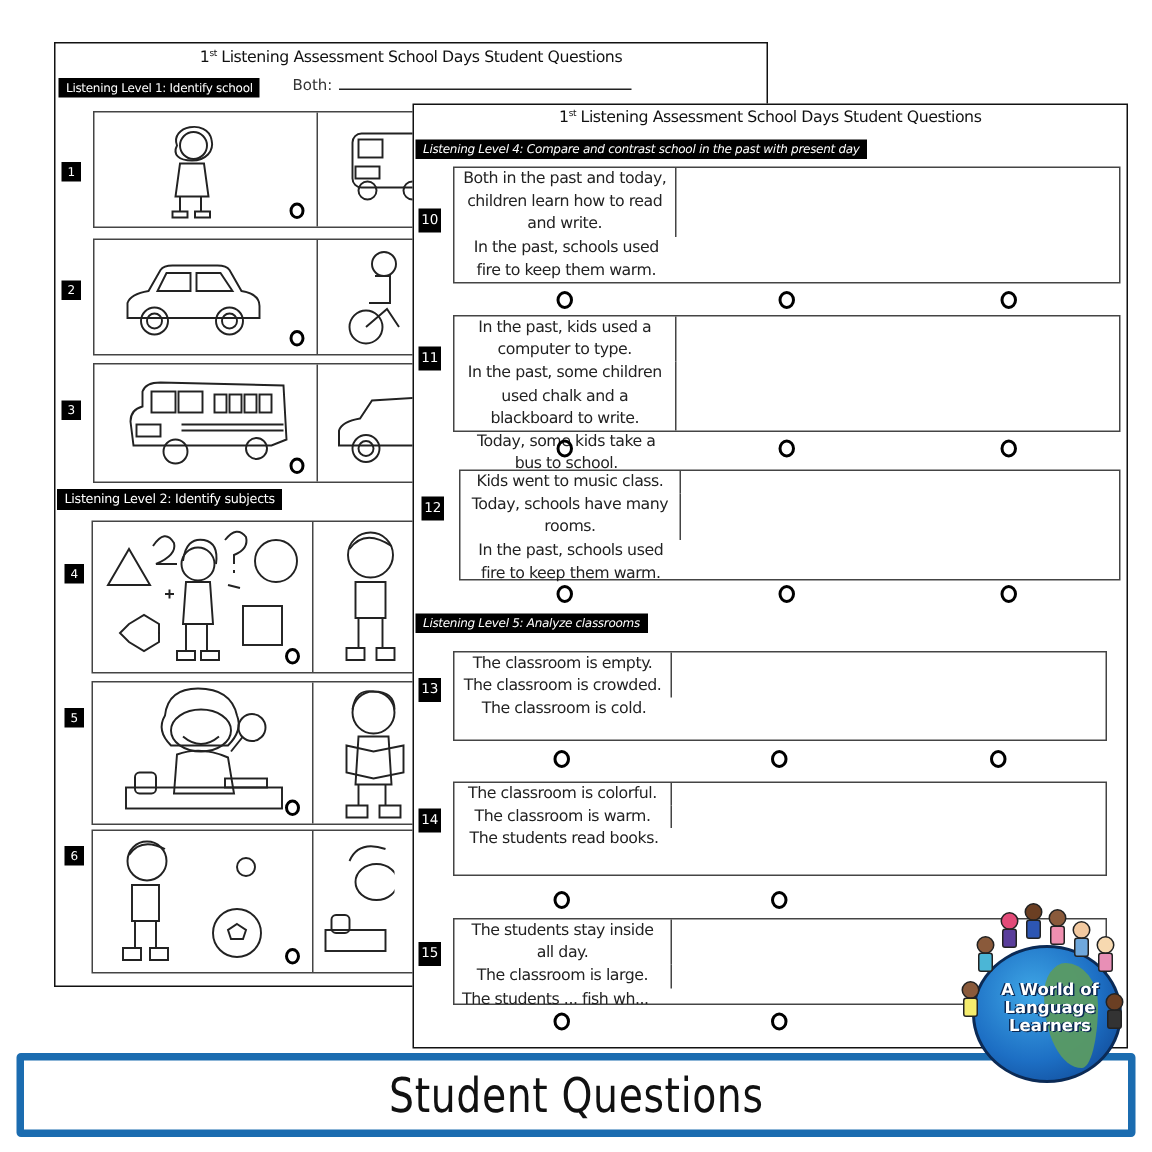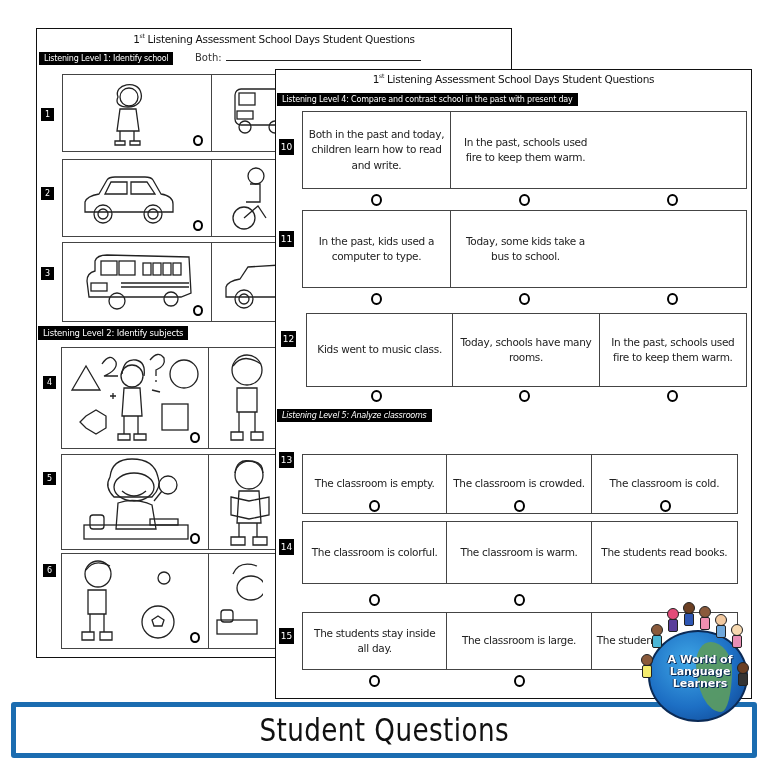--- a/index.html
+++ b/index.html
@@ -20,21 +20,21 @@
   .name-line .line { display: inline-block; width: 195px; border-bottom: 1px solid #222; height: 8px; margin-left: 4px; }
 
   .qnum { position: absolute; background: #000; color: #fff; font-size: 8px; width: 13px; height: 13px; line-height: 13px; text-align: center; }
   .qnum.lg { width: 15px; height: 16px; line-height: 16px; font-size: 9px; }
 
   .img-row { position: absolute; display: flex; border: 1.5px solid #444; }
   .img-cell { position: relative; border-right: 1.5px solid #444; overflow: hidden; }
   .img-cell:last-child { border-right: none; }
   .bubble-sm { position: absolute; width: 10px; height: 11px; border: 2px solid #000; border-radius: 50%; right: 8px; bottom: 5px; }
 
-  .text-row { position: absolute; display: flex; border: 1.5px solid #444; }
+  .text-row { position: absolute; display: flex; border: 1.5px solid #444; flex-direction: column; }
   .text-cell { display: flex; align-items: center; justify-content: center; text-align: center; font-size: 10.5px; line-height: 1.45; color: #222; border-right: 1.5px solid #444; padding: 0 5px; letter-spacing: -0.3px; }
   .text-cell:last-child { border-right: none; }
 
   .bubble-row { position: absolute; display: flex; }
   .bubble-slot { display: flex; justify-content: center; }
   .bubble { width: 11px; height: 12px; border: 2px solid #000; border-radius: 50%; }
 
   svg.art { position: absolute; }
   .art path, .art circle, .art rect, .art polygon, .art ellipse, .art line, .art polyline { fill: none; stroke: #222; stroke-width: 1.3; }
 
@@ -223,21 +223,21 @@
       </svg>
     </div>
   </div>
 </div>
 
 <div class="page" id="page-front">
   <div class="page-title">
     <span>1</span><sup>st</sup>
     <span>Listening Assessment School Days Student Questions</span>
   </div>
-  <div class="level-bar" style="left:1px; top:23px;">Listening Level 4: Compare and contrast school in the past with present day</div>
+  <div class="level-bar" style="left:1px; top:23px;font-style:italic;">Listening Level 4: Compare and contrast school in the past with present day</div>
 
   <div class="qnum lg" style="left:3px; top:69px;">10</div>
   <div class="text-row" style="left:26px; top:41px; width:445px; height:78px;">
     <div class="text-cell" style="width:148px;">Both in the past and today, children learn how to read and write.</div>
     <div class="text-cell" style="width:149px;">In the past, schools used fire to keep them warm.</div>
   </div>
   <div class="bubble-row" style="left:26px; top:124px; width:445px;">
     <div class="bubble-slot" style="width:148px;">
         <div class="bubble"></div>
       </div>
@@ -245,20 +245,21 @@
         <div class="bubble"></div>
       </div>
     <div class="bubble-slot" style="width:149px;">
         <div class="bubble"></div>
       </div>
   </div>
 
   <div class="qnum lg" style="left:3px; top:161px;">11</div>
   <div class="text-row" style="left:26px; top:140px; width:445px; height:78px;">
     <div class="text-cell" style="width:148px;">In the past, kids used a computer to type.</div>
+    <div class="text-cell" style="width:148px;">In the past, some children used chalk and a blackboard to write.</div>
     <div class="text-cell" style="width:149px;">Today, some kids take a bus to school.</div>
   </div>
   <div class="bubble-row" style="left:26px; top:223px; width:445px;">
     <div class="bubble-slot" style="width:148px;">
         <div class="bubble"></div>
       </div>
     <div class="bubble-slot" style="width:148px;">
         <div class="bubble"></div>
       </div>
     <div class="bubble-slot" style="width:149px;">
@@ -280,21 +281,21 @@
         <div class="bubble"></div>
       </div>
     <div class="bubble-slot" style="width:149px;">
         <div class="bubble"></div>
       </div>
   </div>
 
   <div class="level-bar" style="left:1px; top:339px;font-style:italic;">Listening Level  5:  Analyze classrooms</div>
 
   <div class="qnum lg" style="left:3px; top:382px;">13</div>
-  <div class="text-row" style="left:26px; top:384px; width:436px; height:60px;">
+  <div class="text-row" style="left:26px; top:364px; width:436px; height:60px;">
     <div class="text-cell" style="width:145px;">The classroom is empty.</div>
     <div class="text-cell" style="width:145px;">The classroom is crowded.</div>
     <div class="text-cell" style="width:146px;">The classroom is cold.</div>
   </div>
   <div class="bubble-row" style="left:26px; top:430px; width:436px;">
     <div class="bubble-slot" style="width:145px;">
         <div class="bubble"></div>
       </div>
     <div class="bubble-slot" style="width:145px;">
         <div class="bubble"></div>

